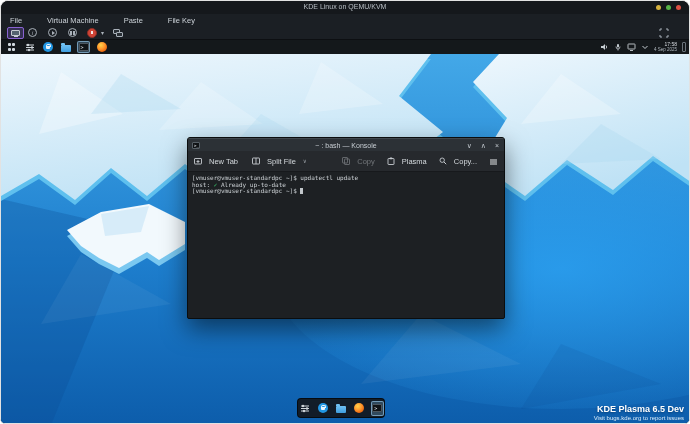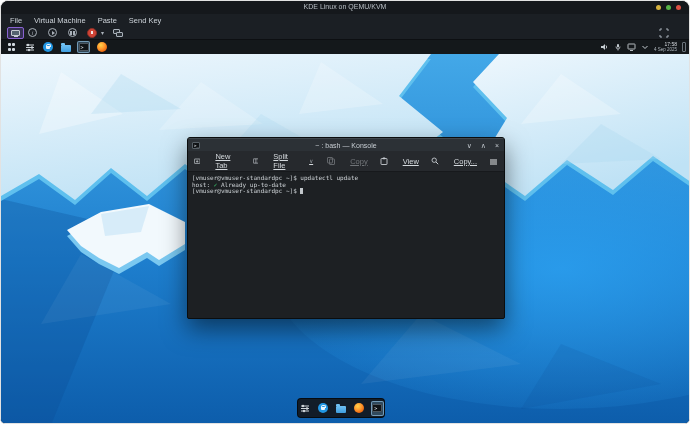--- a/index.html
+++ b/index.html
@@ -9,21 +9,21 @@
     font-family:"Liberation Sans","DejaVu Sans",sans-serif;
     border:1px solid #e2e2e2;border-radius:8px 8px 5px 5px;
     overflow:hidden;background:#15181c;
   }
   
   .h-titlebar{position:absolute;left:0;top:0;width:100%;height:13px;background:#15181c;}
   .h-title{position:absolute;left:0;top:2px;width:100%;text-align:center;font-size:7px;color:#b9bfc6;}
   .traffic{position:absolute;top:4px;right:8px;display:flex;gap:5px;}
   .tl{width:5px;height:5px;border-radius:50%;}
   .tl.y{background:#d4b13e;} .tl.g{background:#55b347;} .tl.r{background:#dd5044;}
-  .h-menubar{position:absolute;left:0;top:13px;width:100%;height:13px;background:#1b1f24;display:flex;align-items:center;gap:12px;padding-left:9px;}
+  .h-menubar{position:absolute;left:0;top:13px;width:100%;height:13px;background:#1b1f24;display:flex;align-items:center;gap:25px;padding-left:9px;}
   .h-menu{font-size:7.5px;color:#ccd2d8;cursor:default;}
   .h-toolbar{position:absolute;left:0;top:26px;width:100%;height:13px;background:#1b1f24;border-bottom:1px solid #0d0f12;}
   .tb-monitor-btn{position:absolute;left:6px;top:0px;width:17px;height:12px;border:1px solid #8a63d2;background:rgba(122,92,200,.28);border-radius:2px;display:flex;align-items:center;justify-content:center;}
   .mon{width:9px;height:6px;border:1px solid #c8cdd3;border-radius:1px;background:#55636f;position:relative;}
   .mon:after{content:"";position:absolute;left:2px;bottom:-2px;width:4px;height:1px;background:#c8cdd3;}
   .tb-circle{position:absolute;top:1px;width:9px;height:9px;border:1px solid #a9b1b9;border-radius:50%;display:flex;align-items:center;justify-content:center;}
   .tb-i{font-size:6px;color:#a9b1b9;line-height:1;font-style:italic;}
   .tri{width:0;height:0;border-left:3.5px solid #a9b1b9;border-top:2.5px solid transparent;border-bottom:2.5px solid transparent;margin-left:1px;}
   .pbars{display:flex;gap:1.5px;}
   .pbars i{display:block;width:1.5px;height:4px;background:#a9b1b9;}
@@ -53,21 +53,21 @@
   .clock .t{font-size:5px;} .clock .d{font-size:4.5px;color:#aeb6bd;}
   .peek{width:4px;height:10px;border:1px solid #6a737b;border-radius:1px;}
   .desktop{position:absolute;left:0;top:53px;width:690px;height:371px;overflow:hidden;}
   
   .kwin{position:absolute;left:186px;top:136px;width:318px;height:182px;background:#1d2023;border:1px solid #0b0d0e;border-radius:3px 3px 2px 2px;box-shadow:0 10px 24px rgba(0,0,0,.5);overflow:hidden;}
   .ktitle{position:relative;height:13px;background:#2c3136;border-top:1px solid #41474d;display:flex;align-items:center;}
   .ktitle-ic{margin-left:4px;width:8px;height:7px;background:#101316;border:1px solid #565f66;border-radius:1px;color:#e0e5e9;font-size:4px;line-height:6px;padding-left:1px;font-family:"DejaVu Sans Mono",monospace;}
   .ktitle-text{position:absolute;left:0;width:100%;text-align:center;font-size:7px;color:#c7cdd3;}
   .kbtns{position:absolute;right:5px;top:0;height:13px;display:flex;align-items:center;gap:9px;font-size:7px;color:#c0c6cc;}
   .ktoolbar{height:21px;background:#26292d;border-bottom:1px solid #17191c;display:flex;align-items:center;padding:0 6px;}
-  .kbtn{display:flex;align-items:center;gap:15px;font-size:7.5px;color:#d4d9dd;margin-right:14px;text-decoration:underline;}
+  .kbtn{display:flex;align-items:center;gap:7px;font-size:7.5px;color:#d4d9dd;margin-right:14px;}
   .kbtn.dim{opacity:.42;}
   .kright{margin-left:auto;display:flex;align-items:flex-end;}
   .kright .kbtn{margin-right:12px;}
   .kright .kbtn:last-child{margin-right:0;}
   .kterm{padding:3px 4px;font-family:"DejaVu Sans Mono",monospace;font-size:6px;line-height:6.5px;color:#ccd1d5;white-space:pre;}
   .cursor{display:inline-block;width:3.5px;height:6px;background:#c2c7cb;vertical-align:-1px;margin-left:3px;}
   .chk{color:#3cd673;}
   
   .dock{position:absolute;left:296px;top:397px;width:88px;height:20px;background:rgba(18,23,28,.92);border:1px solid rgba(0,0,0,.6);border-radius:4px;display:flex;align-items:center;justify-content:center;gap:5px;}
   .dock .pbox{width:15px;height:15px;}
@@ -88,21 +88,21 @@
       <span class="tl y"></span>
       <span class="tl g"></span>
       <span class="tl r"></span>
     </div>
   </div>
 
   <div class="h-menubar">
     <span class="h-menu">File</span>
     <span class="h-menu">Virtual Machine</span>
     <span class="h-menu">Paste</span>
-    <span class="h-menu">Send Key</span>
+    <span class="h-menu">File Key</span>
   </div>
 
   <div class="h-toolbar">
     <div class="tb-monitor-btn">
       <span class="mon"></span>
     </div>
     <div class="tb-circle" style="left:27px;">
       <span class="tb-i">i</span>
     </div>
     <div class="tb-circle" style="left:47px;">
@@ -272,21 +272,21 @@
               <rect x="0.5" y="0.5" width="5" height="5.5" rx="0.5" fill="none" stroke="#c6cbd0" stroke-width="0.9"></rect>
               <rect x="2.5" y="2" width="5" height="5.5" rx="0.5" fill="none" stroke="#c6cbd0" stroke-width="0.9"></rect>
             </svg>
             <span>Copy</span>
           </div>
           <div class="kbtn">
             <svg width="8" height="8" viewBox="0 0 8 8">
               <rect x="1" y="1.5" width="6" height="6" rx="0.5" fill="none" stroke="#c6cbd0" stroke-width="0.9"></rect>
               <rect x="2.7" y="0.5" width="2.6" height="1.8" rx="0.4" fill="#c6cbd0"></rect>
             </svg>
-            <span>View</span>
+            <span>Plasma</span>
           </div>
           <div class="kbtn">
             <svg width="8" height="8" viewBox="0 0 8 8">
               <circle cx="3.2" cy="3.2" r="2.2" fill="none" stroke="#c6cbd0" stroke-width="0.9"></circle>
               <line x1="5" y1="5" x2="7.2" y2="7.2" stroke="#c6cbd0" stroke-width="1"></line>
             </svg>
             <span>Copy...</span>
           </div>
           <div class="kbtn">
             <svg width="9" height="8" viewBox="0 0 9 8">
@@ -318,15 +318,19 @@
         <span class="folder"></span>
       </div>
       <div class="pbox">
         <span class="firefox"></span>
       </div>
       <div class="pbox active">
         <span class="konsole-ic">&gt;</span>
       </div>
     </div>
 
+    <div class="brand">
+      <div class="b1">KDE Plasma 6.5 Dev</div>
+      <div class="b2">Visit bugs.kde.org to report issues</div>
+    </div>
   </div>
 
 </div>
 
 </body></html>

